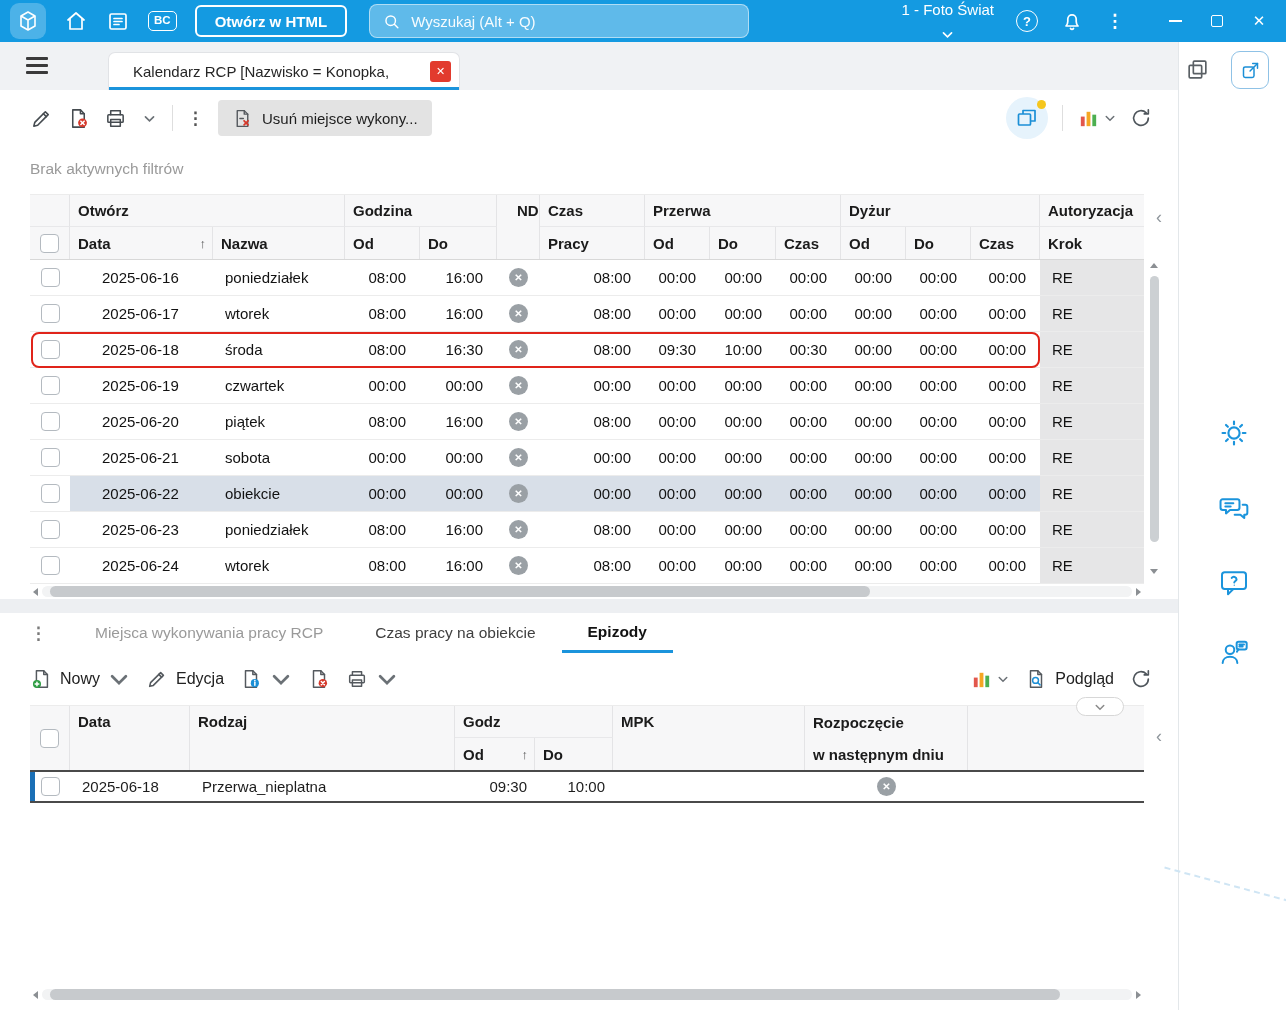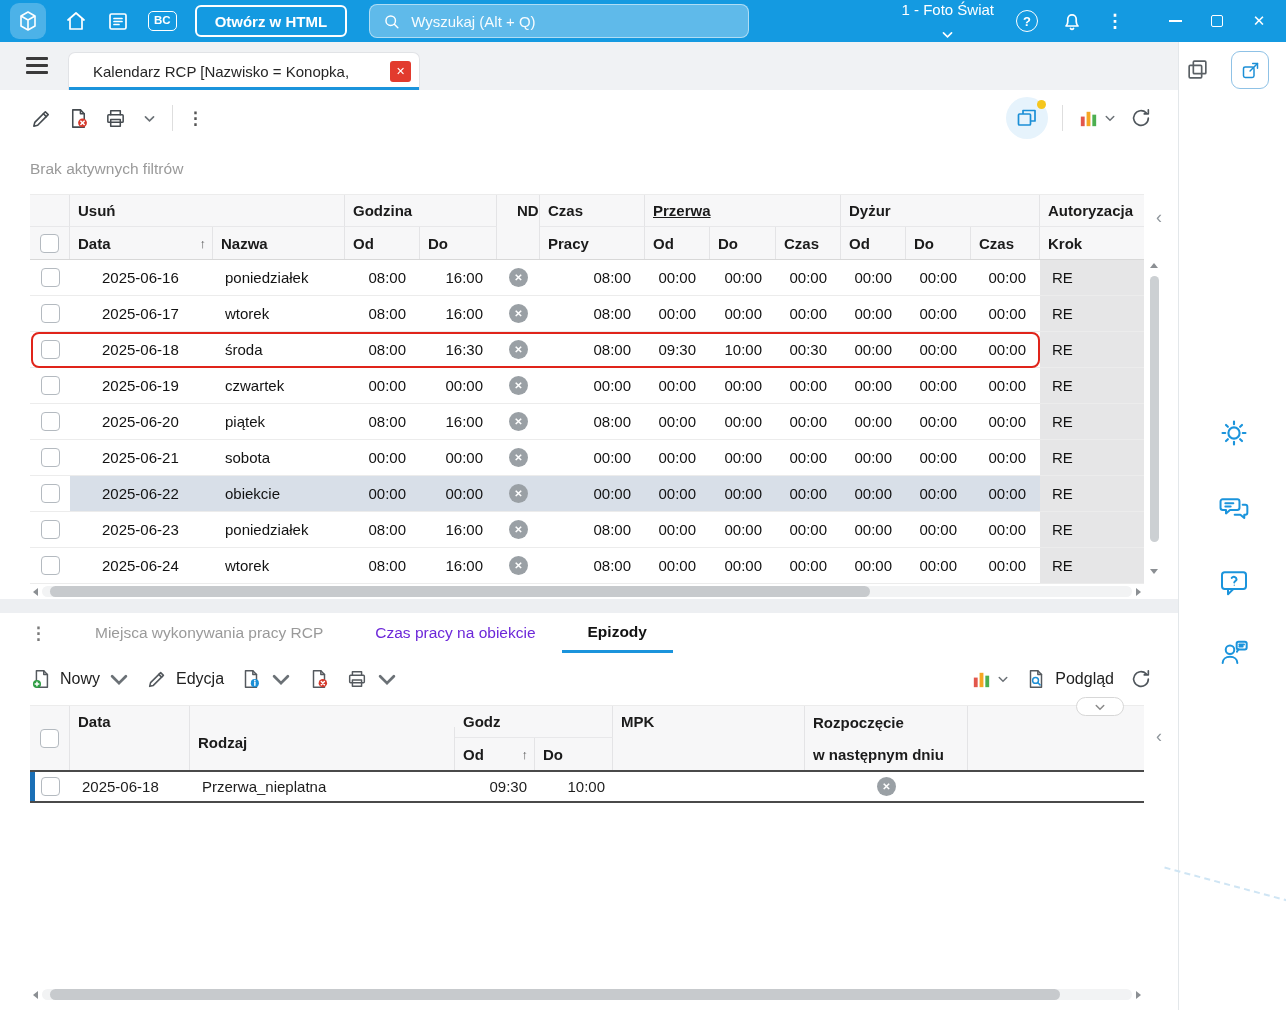--- a/index.html
+++ b/index.html
@@ -32,21 +32,21 @@
 
   
   .workspace { display:flex; height:968px; }
   .main-col { width:1178px; display:flex; flex-direction:column; }
   .right-sidebar { flex:1; border-left:1px solid #e3e7ea; position:relative; background:#fff; }
 
   
   .tabbar { height:48px; background:#f0f2f4; display:flex; align-items:flex-end; position:relative; }
   .hamburger { position:absolute; left:26px; top:15px; display:flex; flex-direction:column; gap:4px; }
   .hamburger span { width:22px; height:3px; background:#3a3a3a; border-radius:1px; }
-  .doc-tab { margin-left:68px; width:352px; height:38px; background:#fff; border:1px solid #e1e3e6; border-bottom:none; border-radius:7px 7px 0 0; display:flex; align-items:center; padding:0 8px 0 24px; gap:8px; position:relative; }
+  .doc-tab { margin-left:108px; width:352px; height:38px; background:#fff; border:1px solid #e1e3e6; border-bottom:none; border-radius:7px 7px 0 0; display:flex; align-items:center; padding:0 8px 0 24px; gap:8px; position:relative; }
   .doc-tab::after { content:""; position:absolute; left:0; right:0; bottom:0; height:3px; background:#1b94dc; }
   .tab-label { flex:1; font-size:15px; color:#262626; white-space:nowrap; overflow:hidden; }
   .tab-close { width:21px; height:21px; background:#e23b2e; border-radius:3px; color:#fff; font-size:11px; display:flex; align-items:center; justify-content:center; flex:none; }
 
   
   .upper-panel { background:#fff; }
   .toolbar { height:56px; display:flex; align-items:center; gap:14px; padding:0 26px 0 30px; }
   .icon-btn { display:flex; align-items:center; justify-content:center; color:#454b50; }
   .icon-btn svg { width:23px; height:23px; }
   .chev-btn { color:#6b7176; display:flex; padding:2px; }
@@ -68,21 +68,21 @@
   .table-zone { position:relative; margin-left:30px; width:1132px; }
   .cal-cols { display:grid; grid-template-columns:40px 143px 132px 75px 77px 43px 105px 65px 66px 65px 65px 65px 69px 104px; }
   .cal-header { width:1114px; grid-template-rows:32px 32px; background:#f7f7f8; border-top:1px solid #ececec; border-bottom:1px solid #d8d8d8; font-size:15px; font-weight:600; color:#1b1b1b; }
   .hcell { display:flex; align-items:center; padding:0 8px; border-right:1px solid #e4e4e6; overflow:hidden; white-space:nowrap; }
   .band { border-bottom:1px solid #e8e8ea; }
   .b-empty { grid-column:1; grid-row:1; }
   .b-dzien { grid-column:2/4; grid-row:1; }
   .b-godzina { grid-column:4/6; grid-row:1; }
   .b-nd { grid-column:6; grid-row:1/3; align-items:flex-start; padding-top:7px; border-bottom:none;margin-left:12px; }
   .b-czas { grid-column:7; grid-row:1; }
-  .b-przerwa { grid-column:8/11; grid-row:1;text-decoration:underline; }
+  .b-przerwa { grid-column:8/11; grid-row:1; }
   .b-dyzur { grid-column:11/14; grid-row:1; }
   .b-autoryzacja { grid-column:14; grid-row:1; border-right:none; }
   .sub { grid-row:2; }
   .s2{grid-column:2;} .s3{grid-column:3;} .s4{grid-column:4;} .s5{grid-column:5;}
   .s7{grid-column:7;} .s8{grid-column:8;} .s9{grid-column:9;} .s10{grid-column:10;}
   .s11{grid-column:11;} .s12{grid-column:12;} .s13{grid-column:13;} .s14{grid-column:14; border-right:none;}
   .h-cb { grid-column:1; grid-row:2; justify-content:center; padding:0; }
   .sort-cell { justify-content:space-between; padding-right:6px; }
   .sort-arrow { color:#555; font-size:13px; font-weight:normal; }
 
@@ -114,35 +114,35 @@
   .hscroll { width:1114px; height:15px; margin-left:30px; display:flex; align-items:center; gap:4px; padding:0 3px; }
   .htrack { flex:1; height:11px; background:#f2f3f4; border-radius:6px; position:relative; }
   .hthumb { position:absolute; left:8px; top:0; height:11px; background:#c7cacd; border-radius:6px; }
   .panel-gap { height:14px; background:#edeff2; }
 
   
   .lower-panel { position:relative; background:#fff; flex:1; }
   .bt-tabs { height:40px; display:flex; align-items:stretch; padding-left:30px; }
   .bt-kebab { align-self:center; color:#7a7a7a; font-size:17px; font-weight:bold; margin-right:22px; line-height:1; }
   .bt-tab { display:flex; align-items:center; padding:0 26px; font-size:15.5px; color:#9a9a9a; }
-  .bt-tab.t2 { color:#6d28d9; }
+  .bt-tab.t2 { color:#404040; }
   .bt-tab.active { color:#121212; font-weight:600; border-bottom:3px solid #1b94dc; background:#fff; }
   .bt-toolbar { height:52px; display:flex; align-items:center; gap:16px; padding:0 26px 0 30px; }
   .flat-btn { display:flex; align-items:center; gap:8px; font-size:16px; color:#222; }
   .flat-btn svg { width:22px; height:22px; }
   .collapse-pill { position:absolute; top:84px; right:54px; width:48px; height:19px; background:#fff; border:1px solid #d7d7d7; border-radius:10px; display:flex; align-items:center; justify-content:center; color:#8a8a8a; z-index:3; }
   .collapse-pill svg { width:12px; height:12px; }
 
   .ep-zone { margin-left:30px; width:1132px; position:relative; }
   .ep-cols { display:grid; grid-template-columns:40px 120px 265px 80px 78px 192px 163px 176px; }
   .ep-header { width:1114px; grid-template-rows:32px 32px; background:#f7f7f8; border-top:1px solid #ececec; font-size:15px; font-weight:600; color:#1b1b1b; }
   .e-cb { grid-column:1; grid-row:1/3; justify-content:center; padding:0; }
   .e-top { align-items:flex-start; padding-top:7px; }
   .e-data { grid-column:2; grid-row:1/3; }
-  .e-rodzaj { grid-column:3; grid-row:1/3;margin-top:21px; }
+  .e-rodzaj { grid-column:3; grid-row:1/3; }
   .e-godz { grid-column:4/6; grid-row:1; border-bottom:1px solid #e8e8ea; }
   .e-od { grid-column:4; grid-row:2; }
   .e-do { grid-column:5; grid-row:2; }
   .e-mpk { grid-column:6; grid-row:1/3; }
   .e-rozp { grid-column:7; grid-row:1; }
   .e-rozp2 { grid-column:7; grid-row:2; font-weight:600; }
   .e-uwagi { grid-column:8; grid-row:1/3; border-right:none; }
   .ep-row { width:1114px; height:33px; position:relative; border-top:2px solid #4a4a4a; border-bottom:2px solid #4a4a4a; background:#fff; font-size:15px; }
   .ep-row::before { content:""; position:absolute; left:0; top:0; bottom:0; width:5px; background:#1a6fb5; }
   .ep-row .cell { display:flex; align-items:center; padding:0 8px; height:100%; overflow:hidden; white-space:nowrap; }
@@ -258,20 +258,29 @@
               <rect x="7" y="13" width="10" height="7"></rect>
           </svg>
         </button>
         <button class="chev-btn">
           <svg viewBox="0 0 16 16" fill="none" stroke="currentColor" stroke-width="2" stroke-linecap="round">
               <path d="M3 6l5 5 5-5"></path>
             </svg>
         </button>
         <div class="vdiv"></div>
         <button class="icon-btn kebab-dark">⋮</button>
+        <button class="gray-btn">
+          <svg viewBox="0 0 24 24" fill="none" stroke="#54595e" stroke-width="1.6" stroke-linecap="round" stroke-linejoin="round">
+            <path d="M6 3h8l4 4v14H6z"></path>
+              <path d="M14 3v4h4"></path>
+              <path d="M9 12h4"></path>
+            <path d="M13.8 14.6l4.6 4.6M18.4 14.6l-4.6 4.6" stroke="#d6392b" stroke-width="2"></path>
+          </svg>
+          <span>Usuń miejsce wykony...</span>
+        </button>
         <div class="spacer"></div>
         <button class="window-mode">
           <svg viewBox="0 0 24 24" fill="none" stroke="currentColor" stroke-width="1.7" stroke-linejoin="round">
             <rect x="3.5" y="8" width="12" height="11" rx="1"></rect>
               <path d="M8 8V4.5h12V15h-4.5"></path>
           </svg>
           <span class="ydot"></span>
         </button>
         <div class="vdiv"></div>
         <button class="chart-btn">
@@ -290,21 +299,21 @@
               <path d="M20 3v4.5h-4.5"></path>
           </svg>
         </button>
       </div>
 
       <div class="filter-status">Brak aktywnych filtrów</div>
 
       <div class="table-zone">
         <div class="cal-header cal-cols">
           <div class="hcell band b-empty"></div>
-          <div class="hcell band b-dzien">Usuń</div>
+          <div class="hcell band b-dzien">Otwórz</div>
           <div class="hcell band b-godzina">Godzina</div>
           <div class="hcell b-nd">ND</div>
           <div class="hcell band b-czas">Czas</div>
           <div class="hcell band b-przerwa">Przerwa</div>
           <div class="hcell band b-dyzur">Dyżur</div>
           <div class="hcell band b-autoryzacja">Autoryzacja</div>
           <div class="hcell h-cb">
               <span class="cb"></span>
             </div>
           <div class="hcell sub s2 sort-cell">

